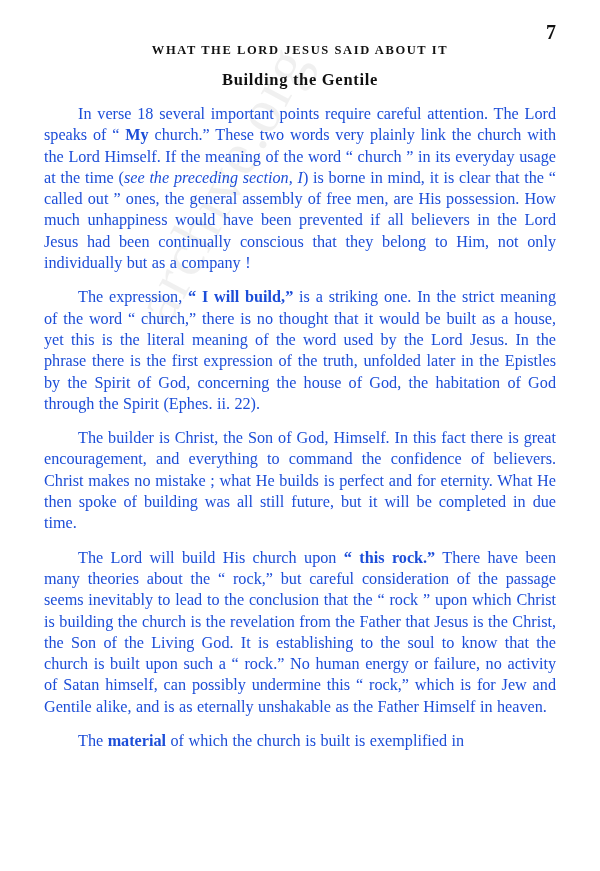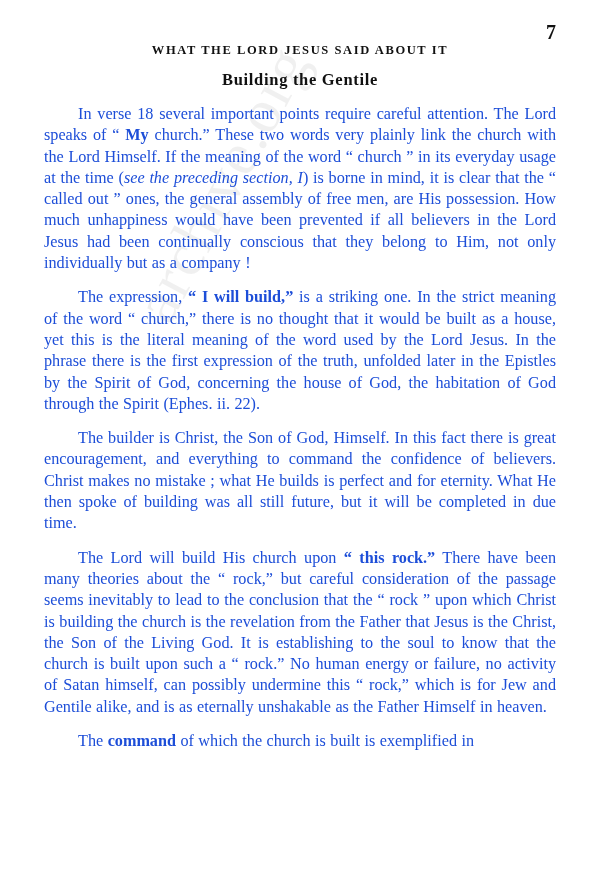--- a/index.html
+++ b/index.html
@@ -125,16 +125,16 @@
       <div class="rh-title">WHAT THE LORD JESUS SAID ABOUT IT</div>
       <div class="page-number">7</div>
     </div>
 
     <h1 class="section-title">Building the Gentile</h1>
 
     <p class="para">In verse 18 several important points require careful attention. The Lord speaks of “ <b>My</b> church.” These two words very plainly link the church with the Lord Himself. If the meaning of the word “ church ” in its everyday usage at the time (<i>see the preceding section, I</i>) is borne in mind, it is clear that the “ called out ” ones, the general assembly of free men, are His possession. How much unhappiness would have been prevented if all believers in the Lord Jesus had been continually conscious that they belong to Him, not only individually but as a company !</p>
     <p class="para">The expression, <b>“ I will build,”</b> is a striking one. In the strict meaning of the word “ church,” there is no thought that it would be built as a house, yet this is the literal meaning of the word used by the Lord Jesus. In the phrase there is the first expression of the truth, unfolded later in the Epistles by the Spirit of God, concerning the house of God, the habitation of God through the Spirit (Ephes. ii. 22).</p>
     <p class="para">The builder is Christ, the Son of God, Himself. In this fact there is great encouragement, and everything to command the confidence of believers. Christ makes no mistake ; what He builds is perfect and for eternity. What He then spoke of building was all still future, but it will be completed in due time.</p>
     <p class="para">The Lord will build His church upon <b>“ this rock.”</b> There have been many theories about the “ rock,” but careful consideration of the passage seems inevitably to lead to the conclusion that the “ rock ” upon which Christ is building the church is the revelation from the Father that Jesus is the Christ, the Son of the Living God. It is establishing to the soul to know that the church is built upon such a “ rock.” No human energy or failure, no activity of Satan himself, can possibly undermine this “ rock,” which is for Jew and Gentile alike, and is as eternally unshakable as the Father Himself in heaven.</p>
-    <p class="para blur-bottom">The <b>command</b> of which the church is built is exemplified in</p>
+    <p class="para blur-bottom">The <b>material</b> of which the church is built is exemplified in</p>
 
   </div>
 </div>
 
 </body></html>

